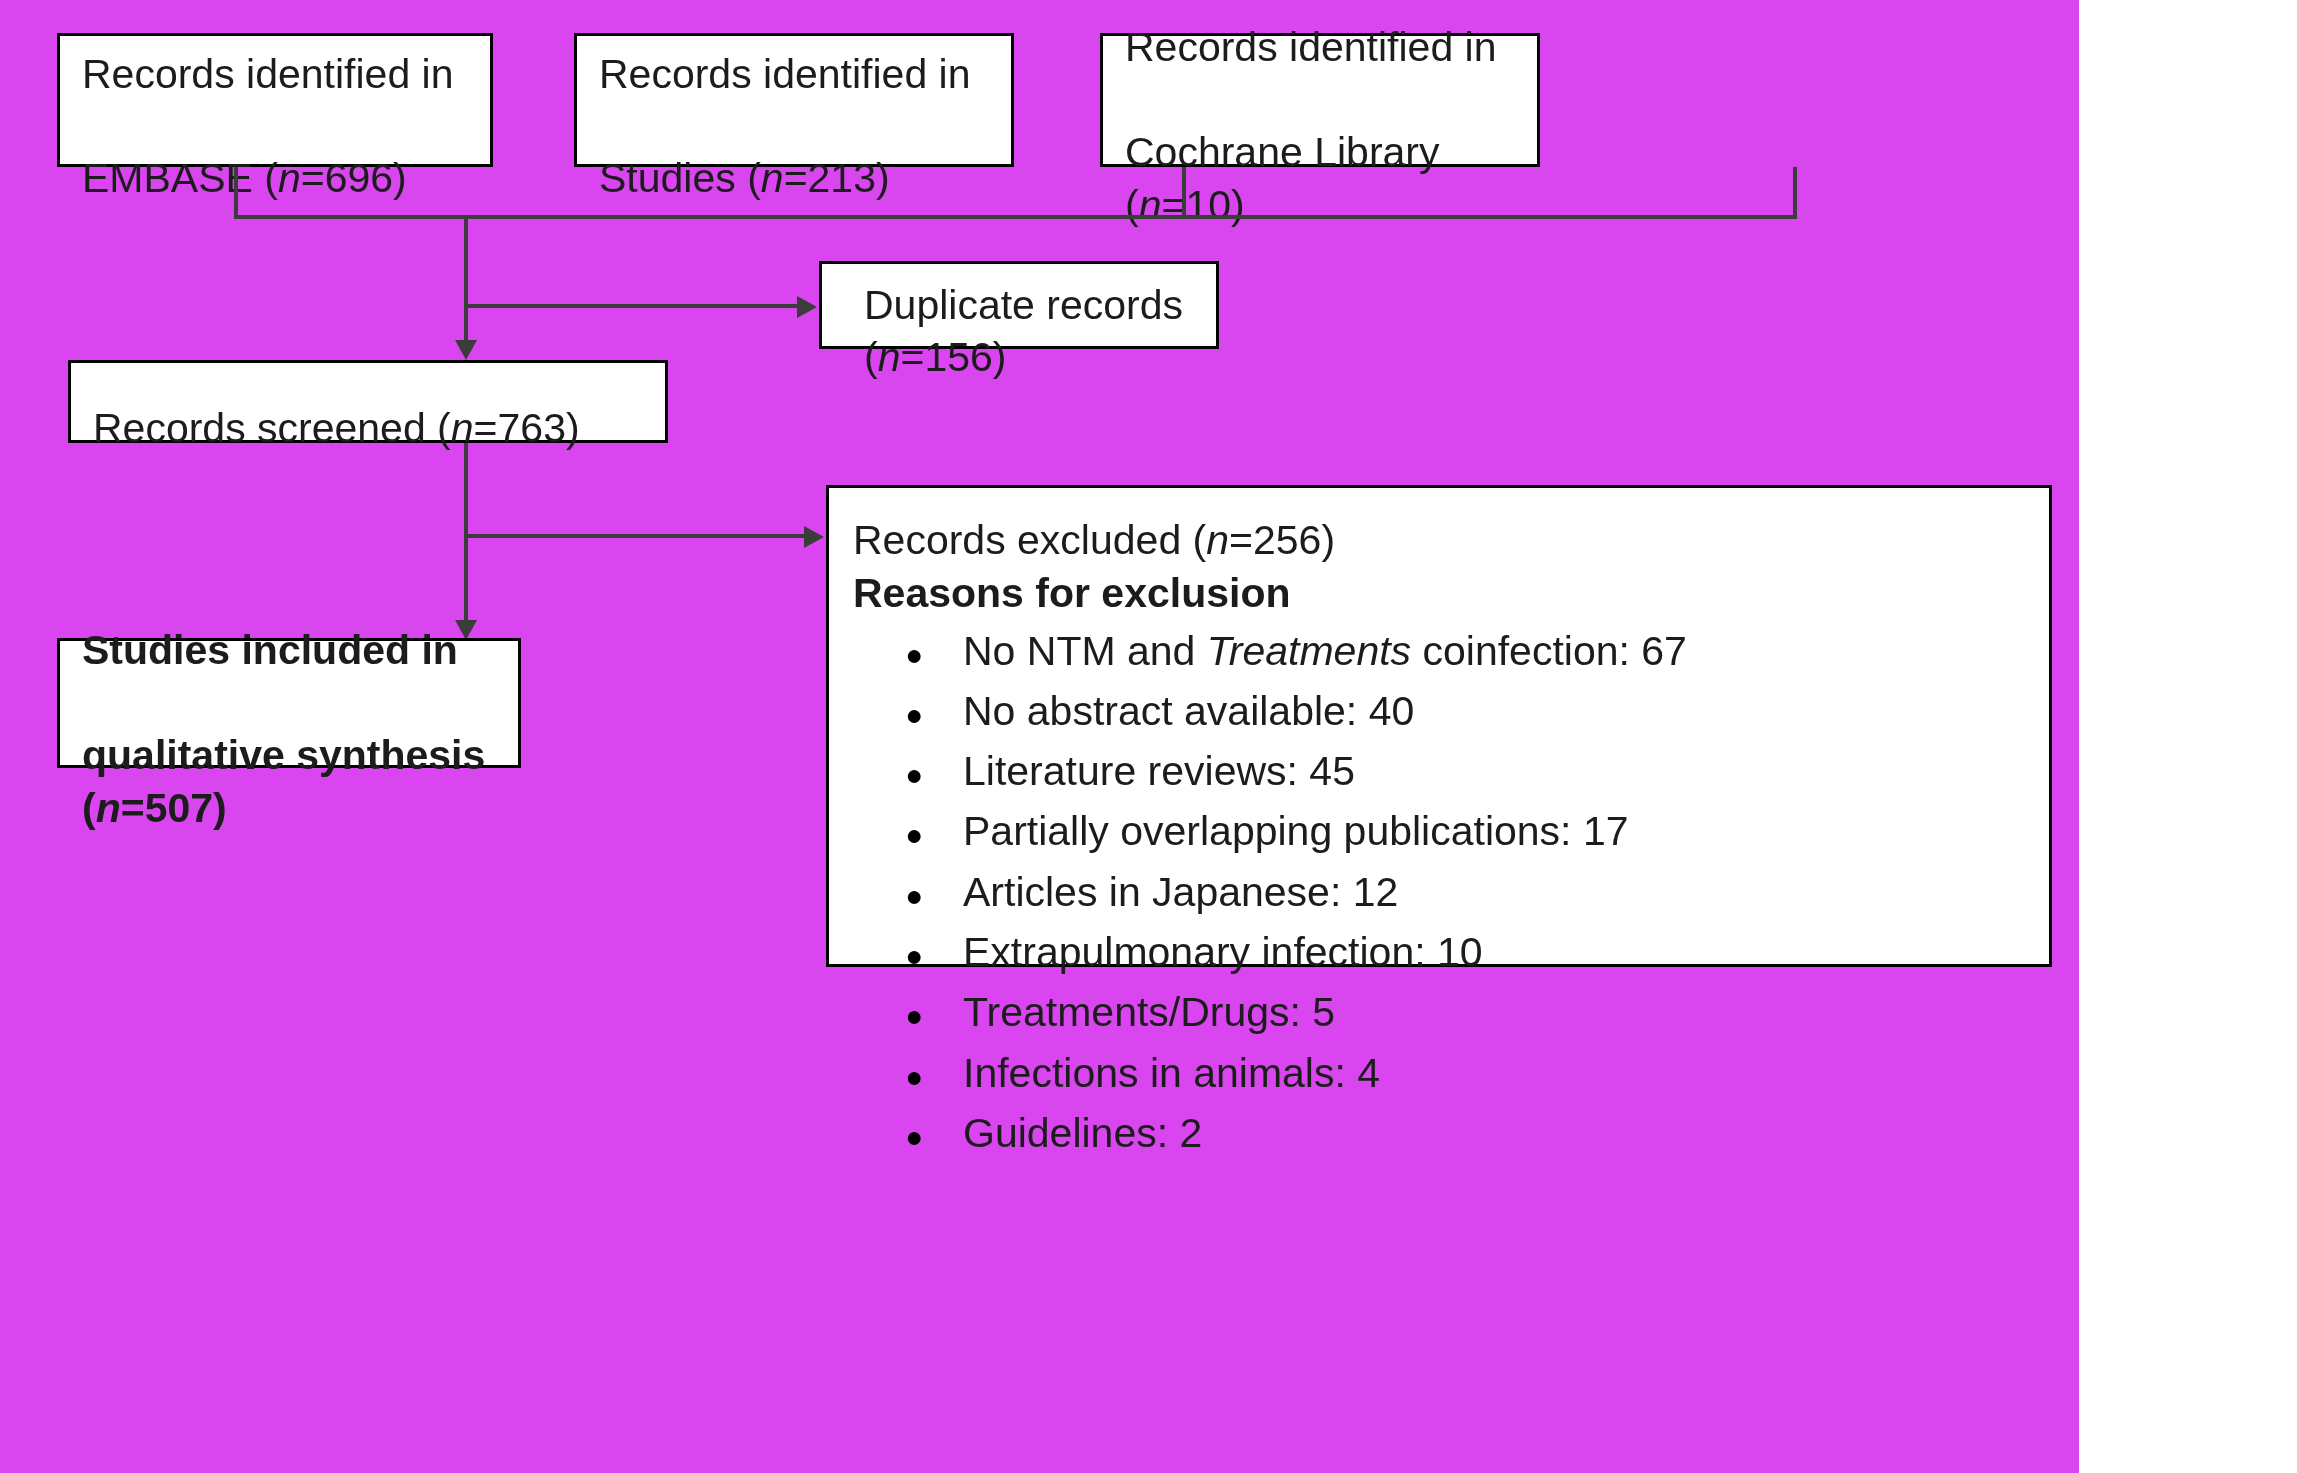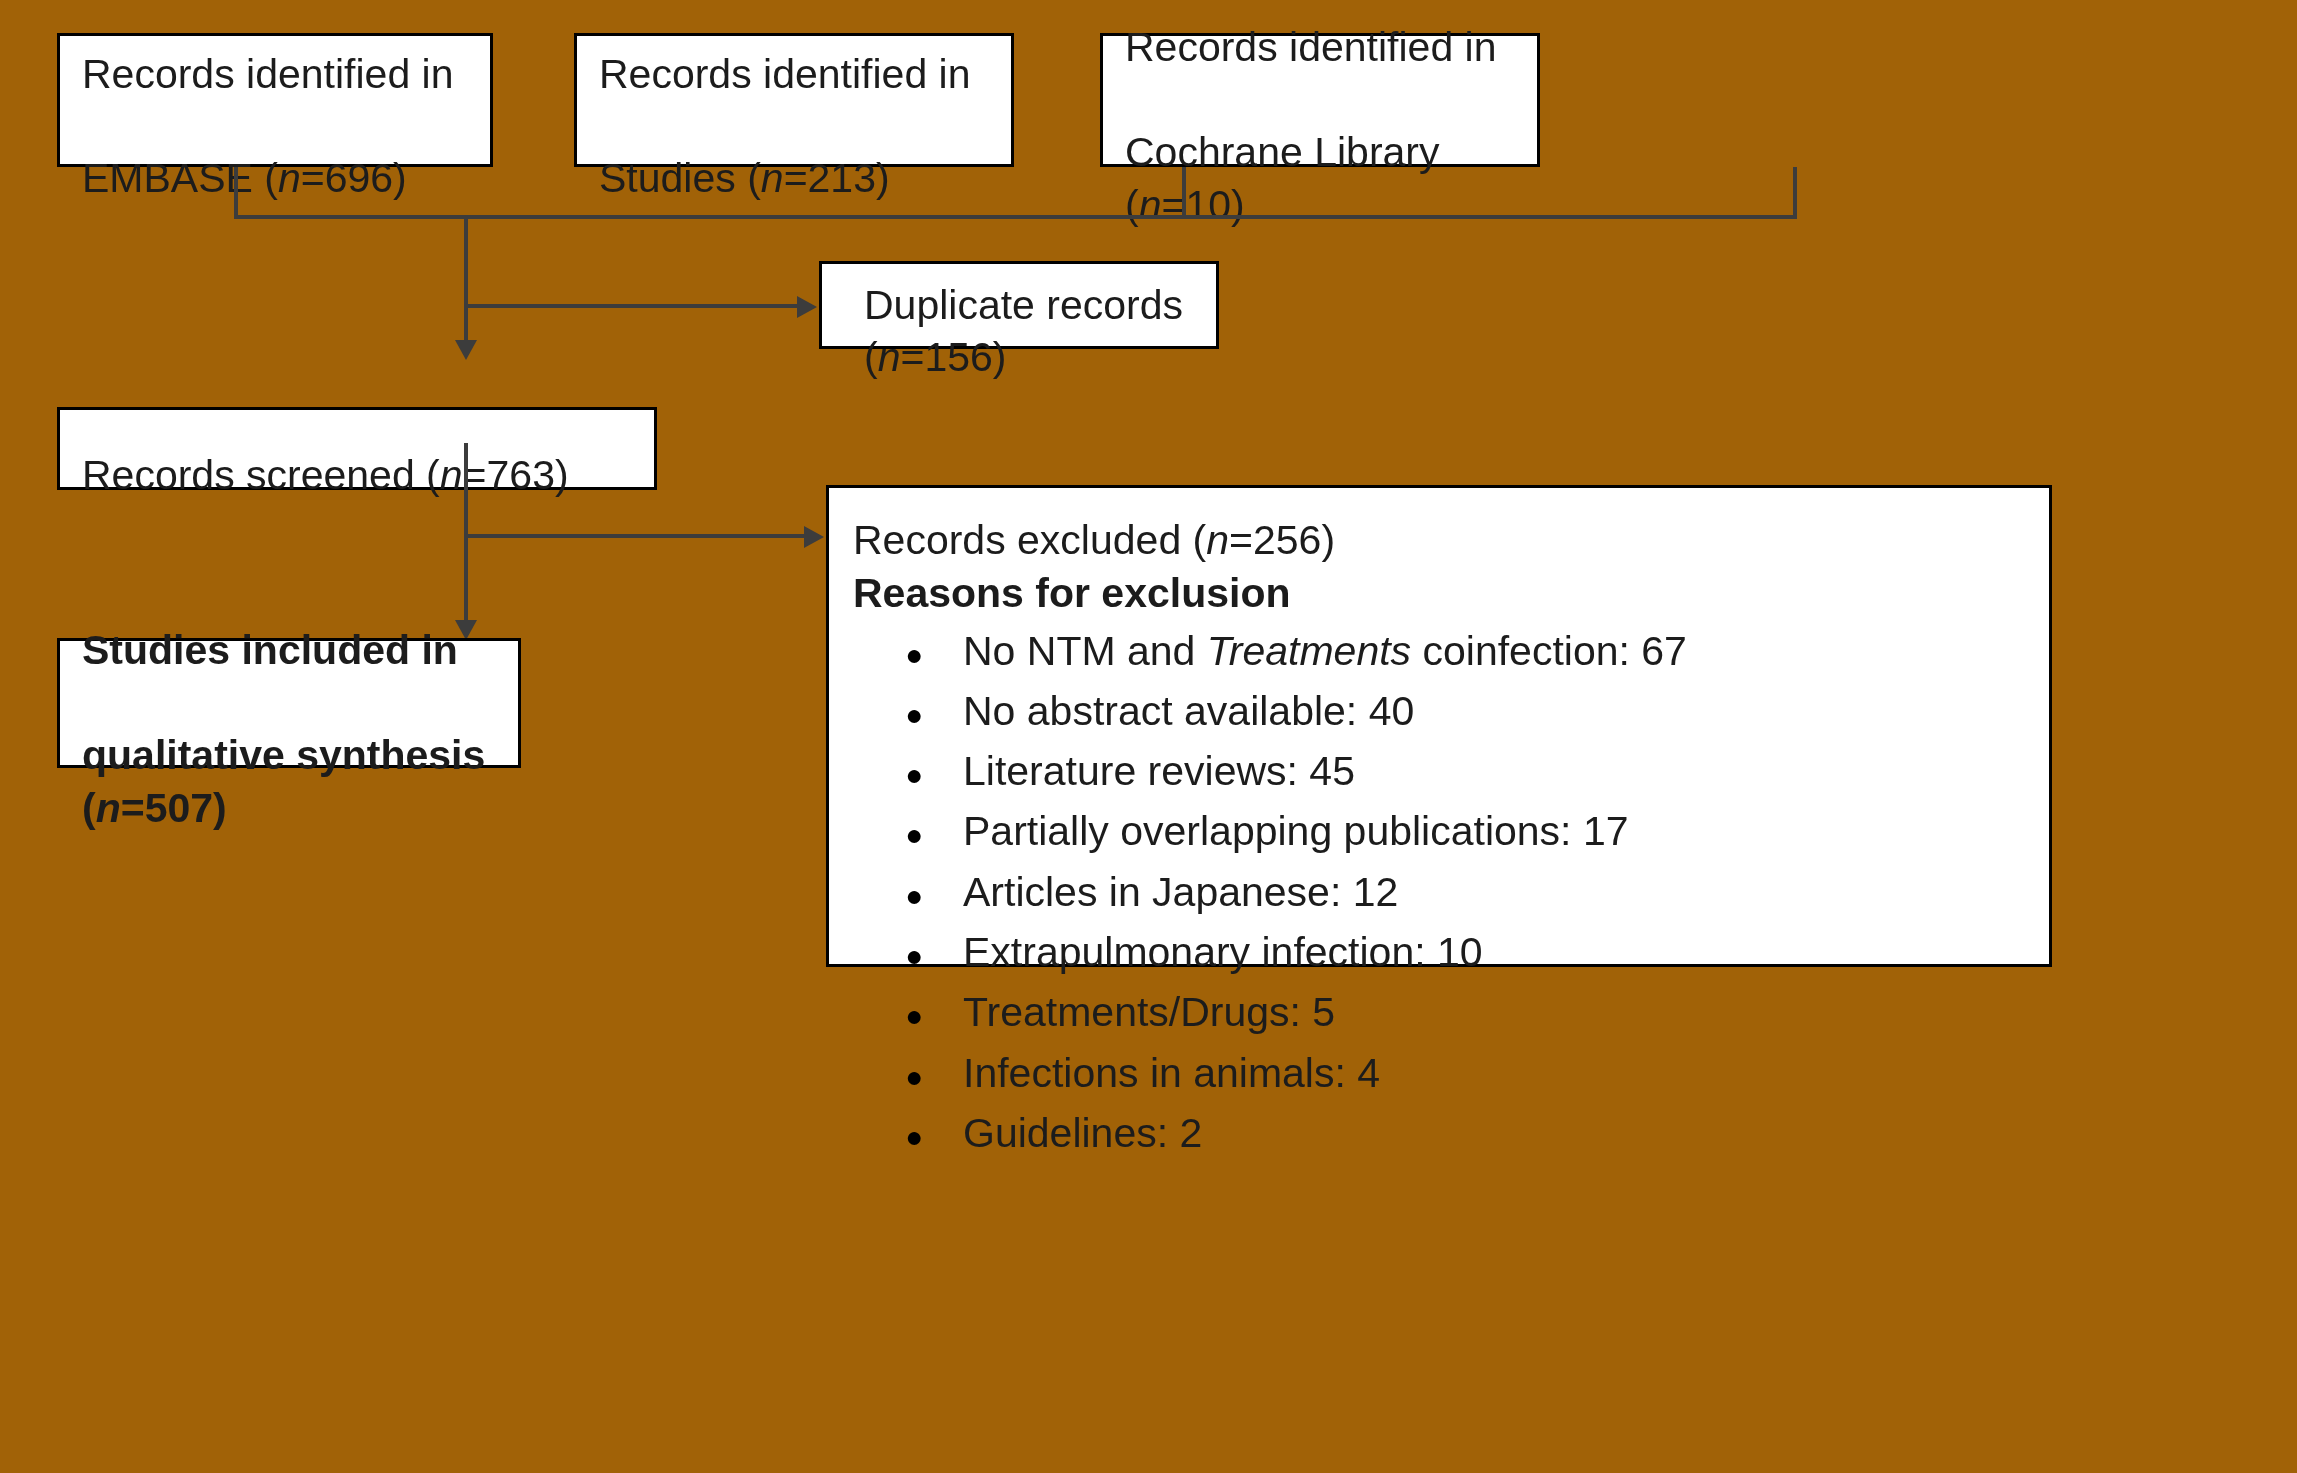--- a/index.html
+++ b/index.html
@@ -6,23 +6,23 @@
     margin: 0;
     padding: 0;
     background: #ffffff;
   }
   body {
     font-family: "Liberation Sans", "DejaVu Sans", sans-serif;
     color: #1a1a1a;
   }
   #canvas {
     position: relative;
-    width: 2297px;
+    width: 2079px;
     height: 1473px;
-    background: #a16207;
+    background: #d946ef;
     overflow: hidden;
   }
   .box {
     position: absolute;
     box-sizing: border-box;
     border: 3px solid #000000;
     background: #ffffff;
     display: flex;
     flex-direction: column;
     justify-content: center;
@@ -142,21 +142,21 @@
 
   <div class="hline" style="left:464px; top:304px; width:338px;"></div>
   <div class="arrow-right" style="left:797px; top:296px;"></div>
 
   <div class="box" style="left:819px; top:261px; width:400px; height:88px;padding-left:20px;">
     <div class="box-text">
       <span>Duplicate records (</span><span class="ital">n</span><span>=156)</span>
     </div>
   </div>
 
-  <div class="box" style="left:57px; top:360px; width:600px; height:83px;margin-top:47px;">
+  <div class="box" style="left:68px; top:360px; width:600px; height:83px;">
     <div class="box-text">
       <span>Records screened (</span><span class="ital">n</span><span>=763)</span>
     </div>
   </div>
 
   <div class="vline" style="left:464px; top:443px; height:193px;"></div>
   <div class="arrow-down" style="left:455px; top:620px;"></div>
 
   <div class="hline" style="left:464px; top:534px; width:345px;"></div>
   <div class="arrow-right" style="left:804px; top:526px;"></div>

